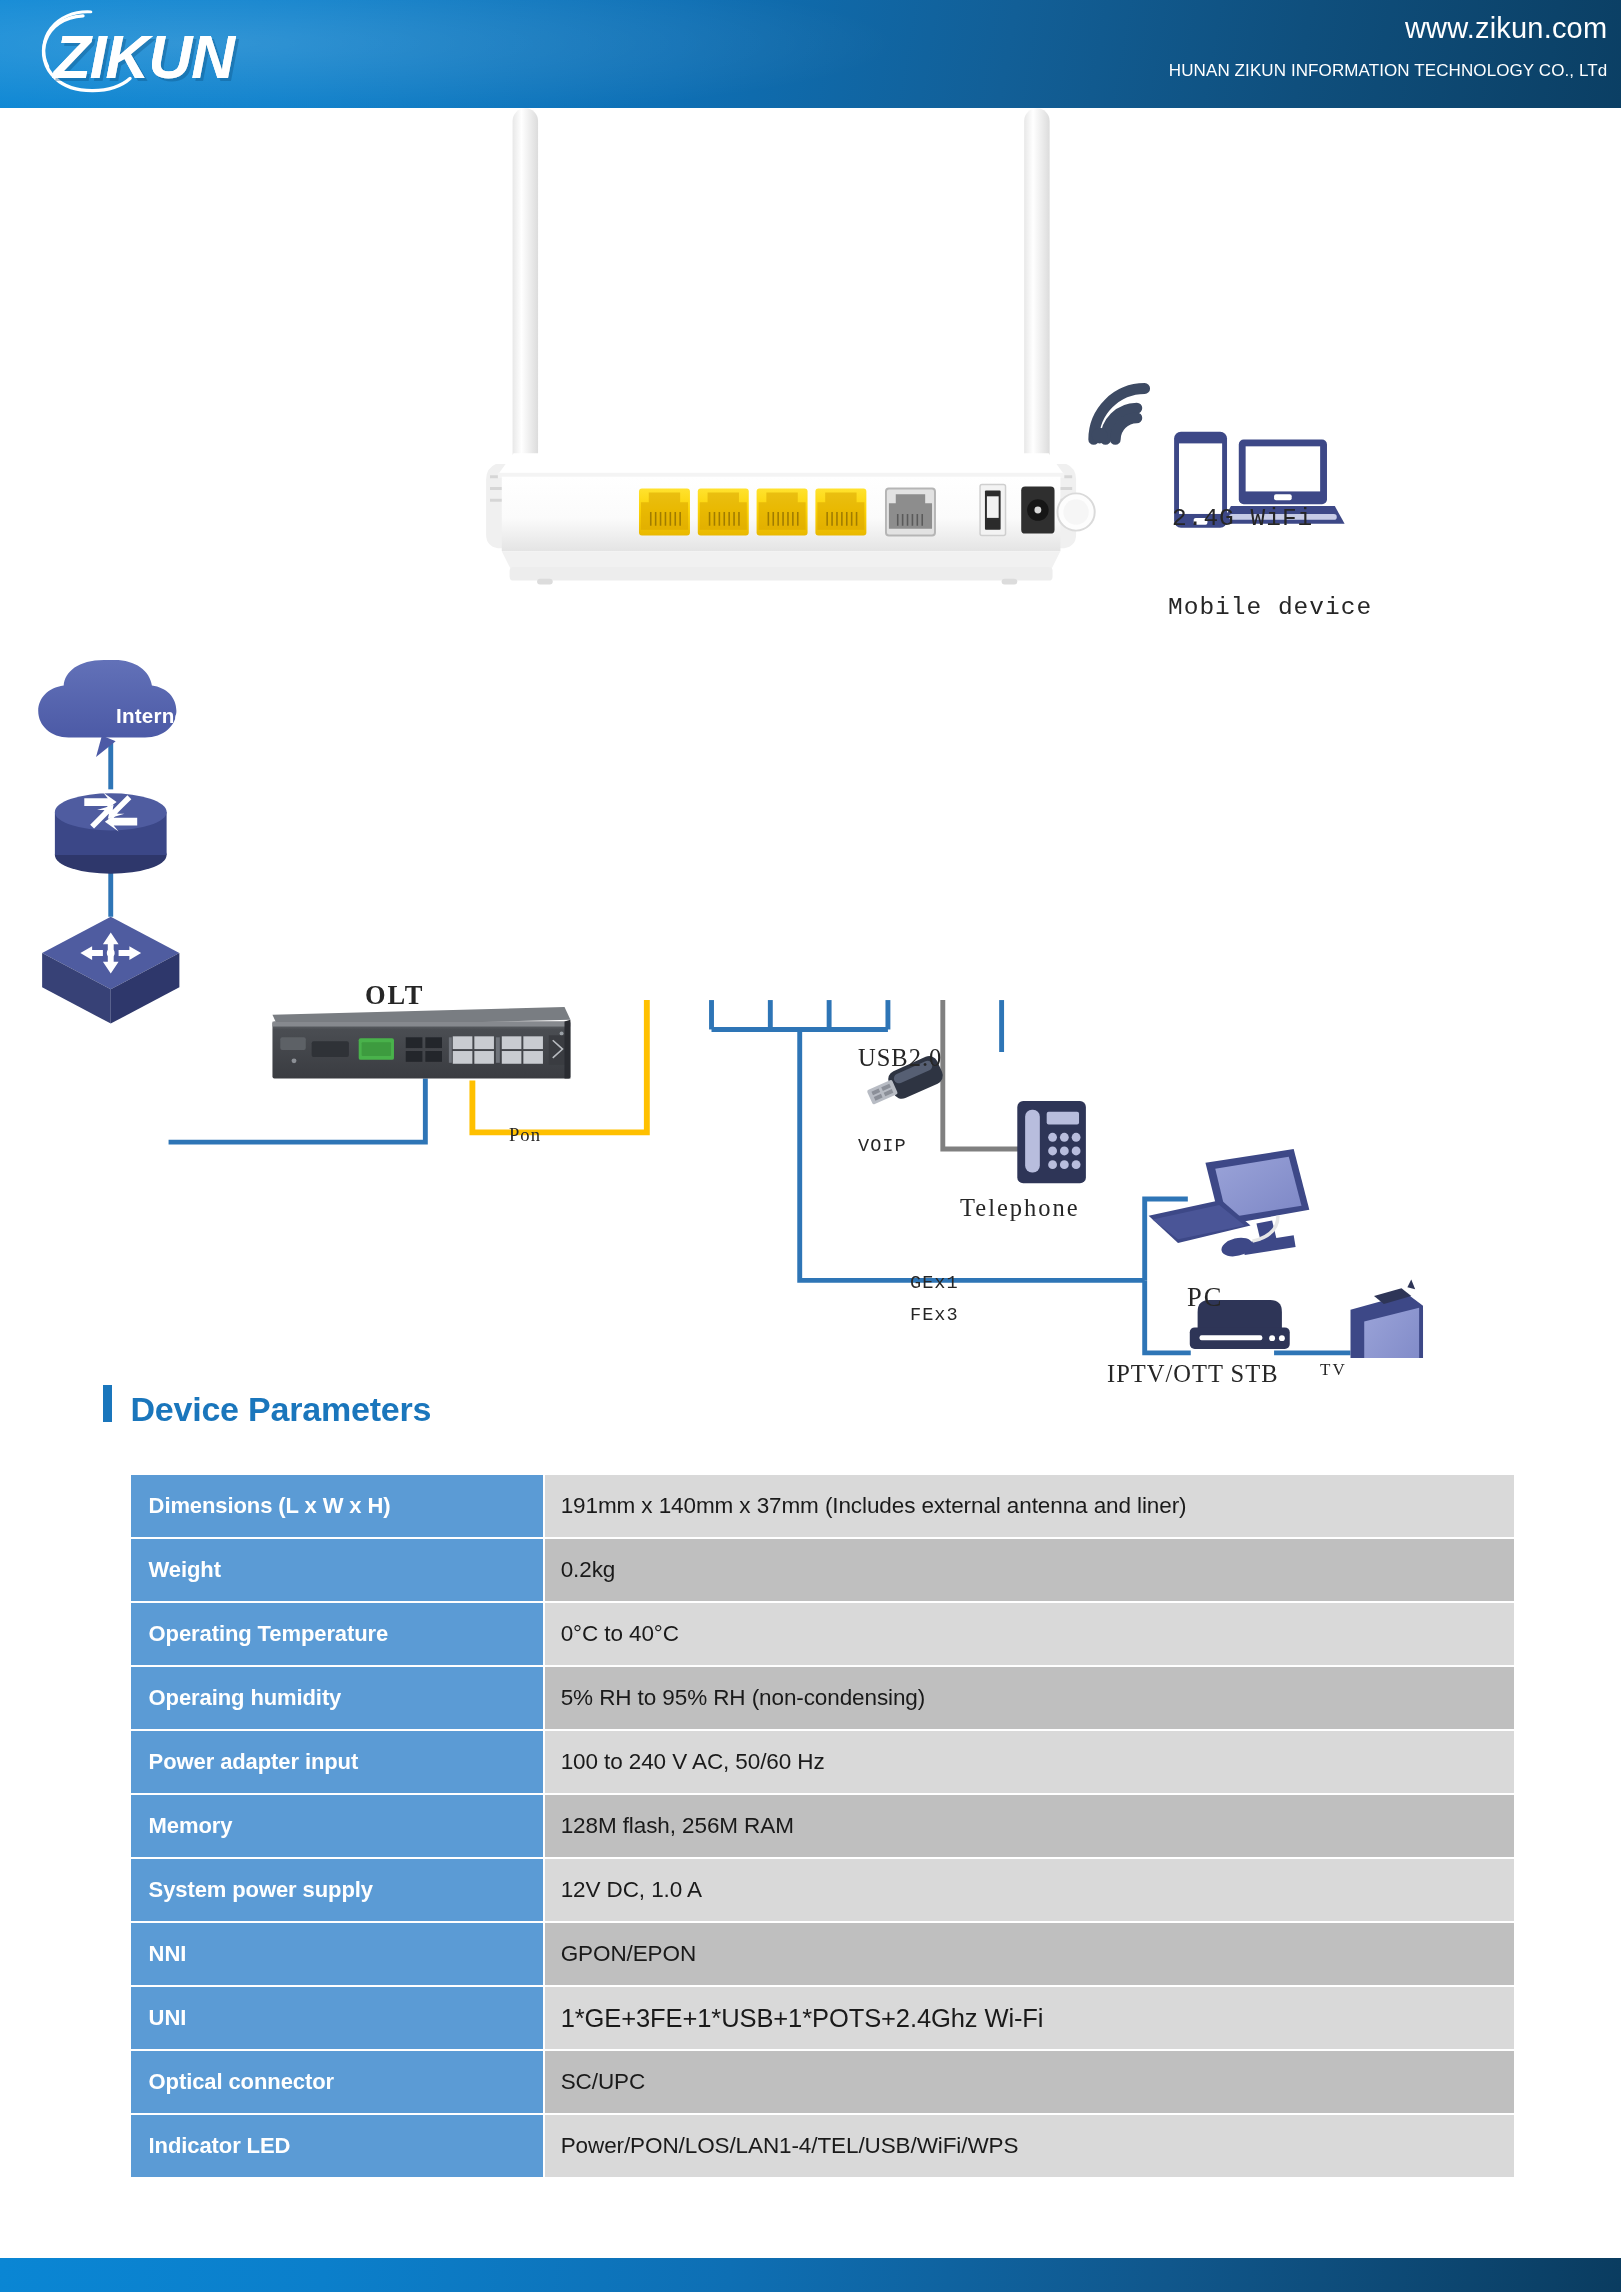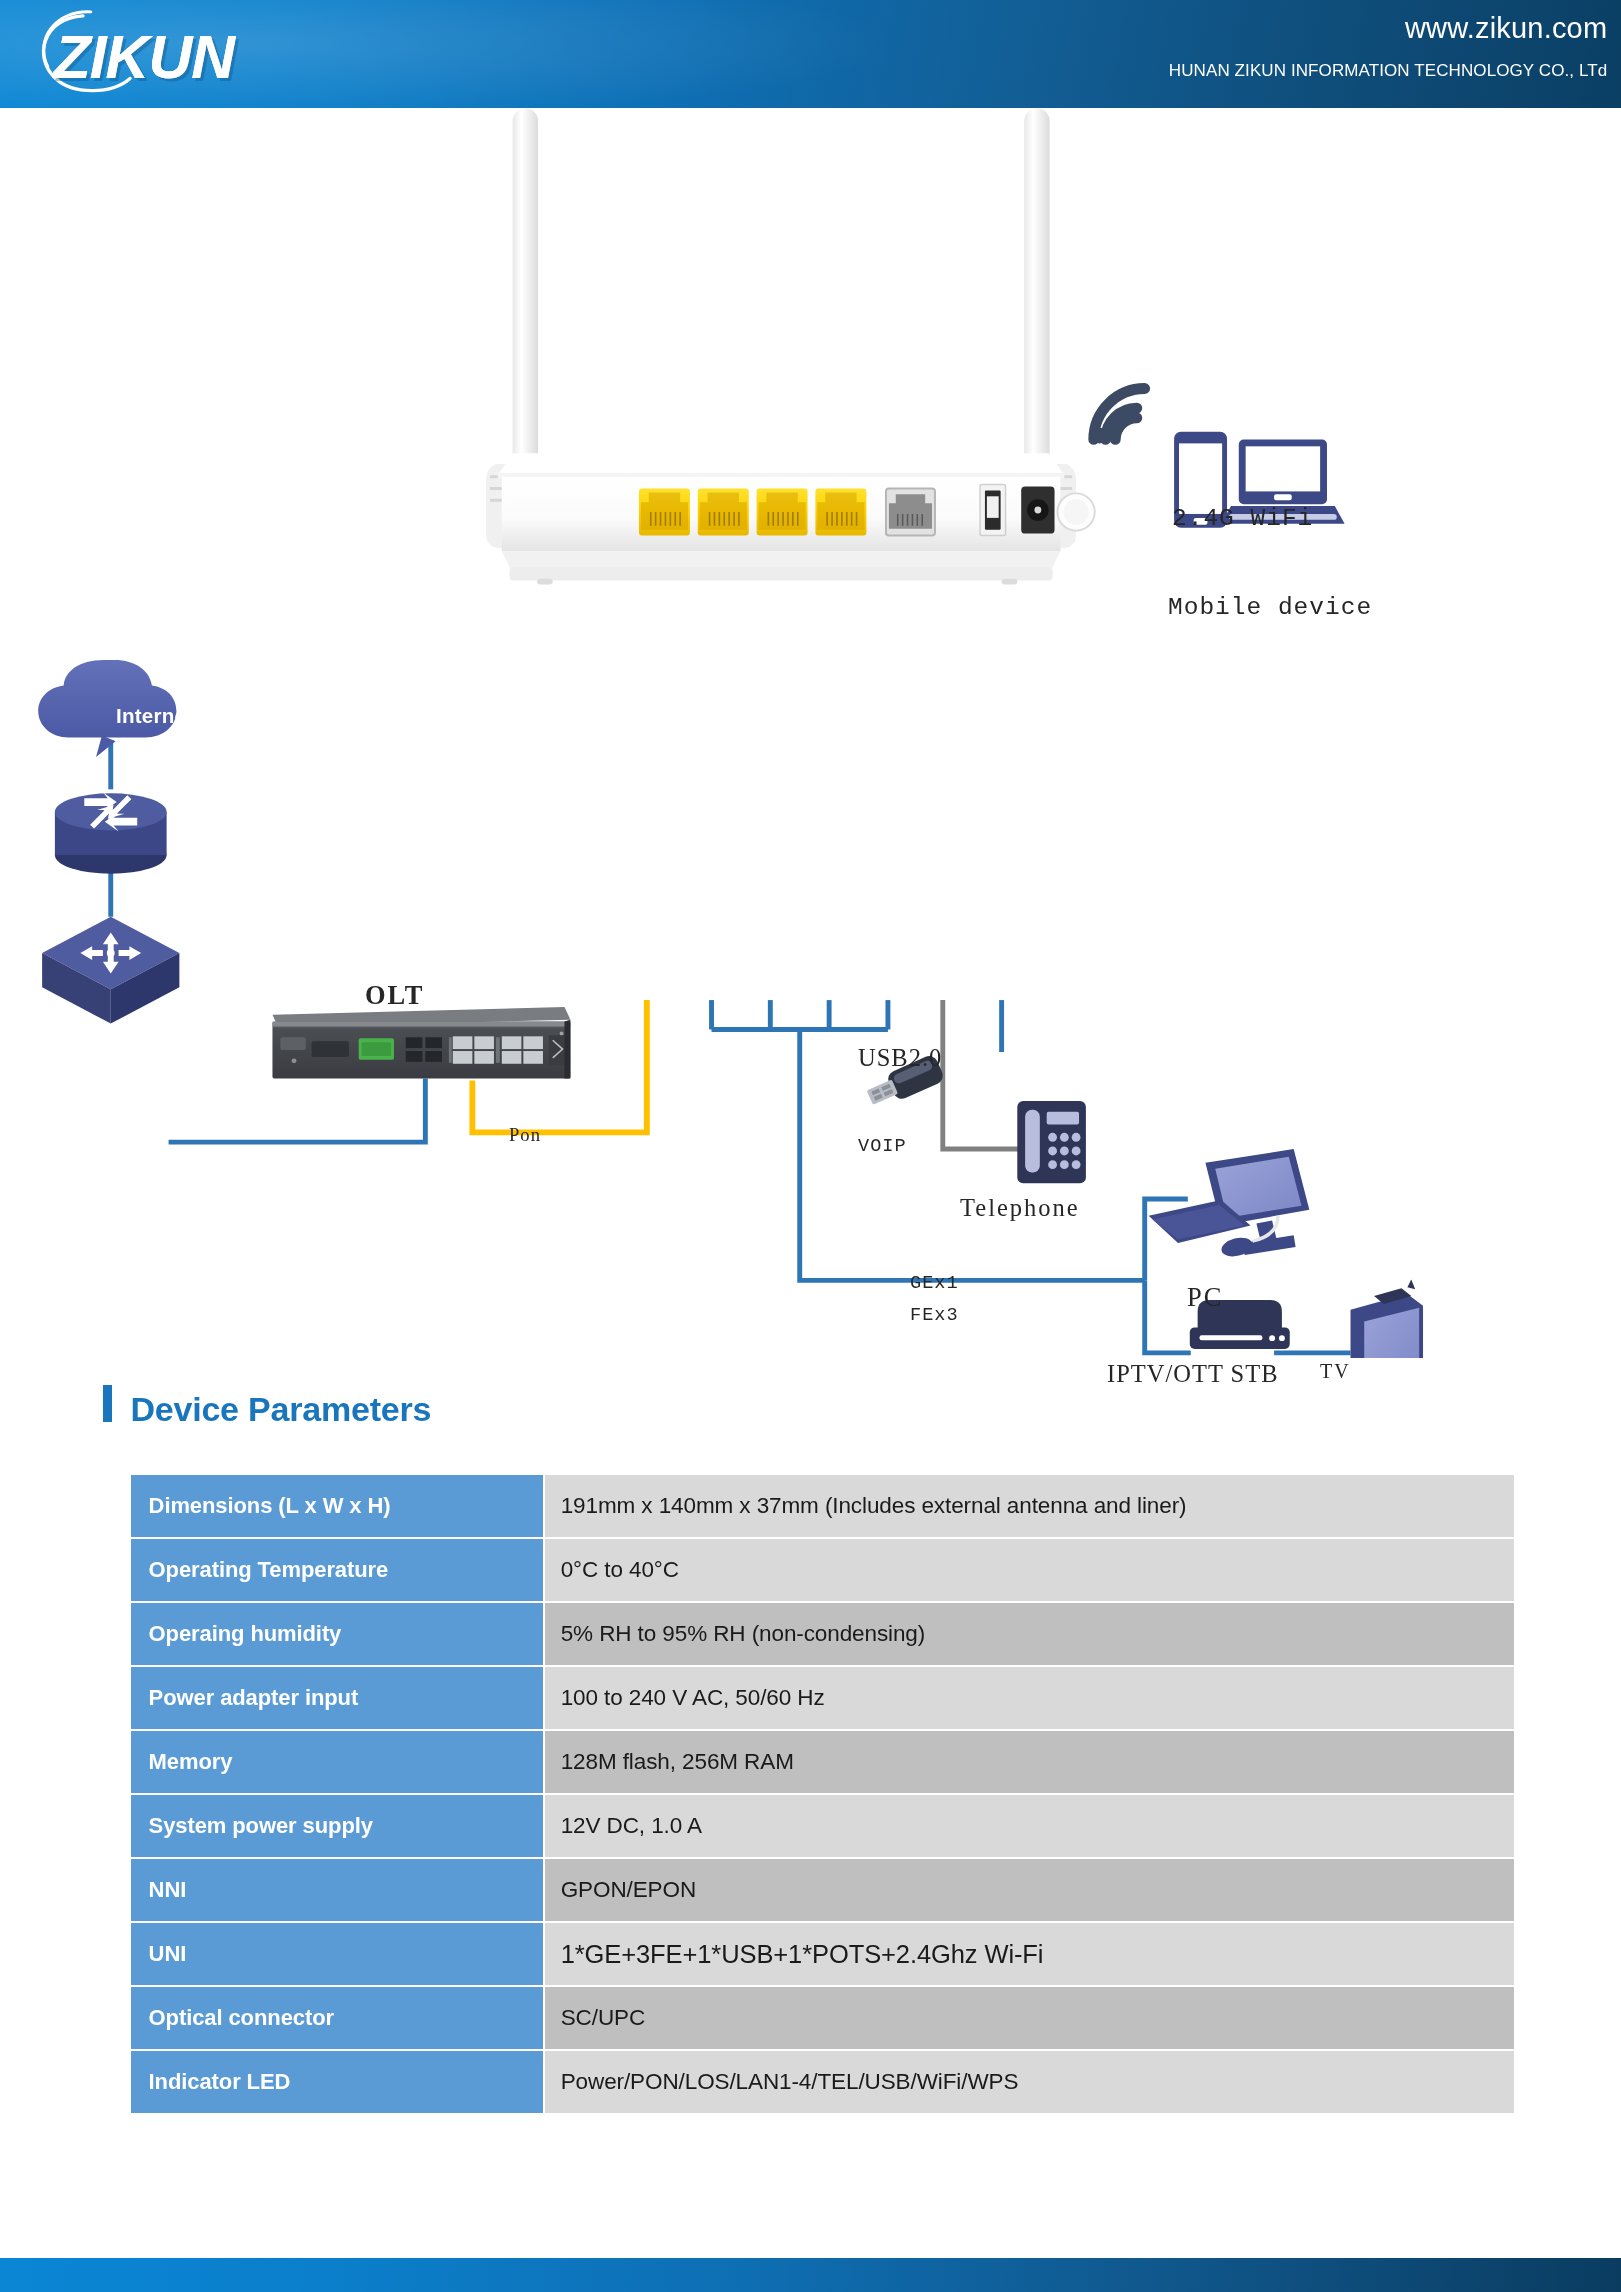--- a/index.html
+++ b/index.html
@@ -52,21 +52,21 @@
   #lbl-mobile    { left:1168px; top:474px;  font-size:24.5px; letter-spacing:1px; }
   #lbl-olt       { left:365px;  top:860px;  font-size:26.5px; letter-spacing:2px;font-weight:bold; }
   #lbl-pon       { left:509px;  top:1004px; font-size:18.6px; letter-spacing:1px; }
   #lbl-usb       { left:858px;  top:924px;  font-size:24.5px; letter-spacing:1px; }
   #lbl-voip      { left:858px;  top:1016px; font-size:18.6px; letter-spacing:1px; }
   #lbl-phone     { left:960px;  top:1074px; font-size:24.5px; letter-spacing:2px; }
   #lbl-gex1      { left:910px;  top:1153px; font-size:18.6px; letter-spacing:1px; }
   #lbl-fex3      { left:910px;  top:1185px; font-size:18.6px; letter-spacing:1px; }
   #lbl-pc        { left:1187px; top:1162px; font-size:26.5px; letter-spacing:2px; }
   #lbl-stb       { left:1107px; top:1240px; font-size:24.5px; letter-spacing:1px; }
-  #lbl-tv        { left:1320px; top:1240px; font-size:20px; letter-spacing:2px; }
+  #lbl-tv        { left:1320px; top:1240px; font-size:17px; letter-spacing:2px; }
   #lbl-internet  {
     left:116px; top:584px; font-size:20.6px; font-weight:bold; color:#ffffff;
     font-family:"Liberation Sans", sans-serif; letter-spacing:0.2px;
   }
 
   
   .section-title {
     position:absolute; left:103px; top:1378px;
     display:flex; align-items:center; gap:18.6px;
   }
@@ -455,20 +455,24 @@
     <div class="section-bar"></div>
     <div class="section-text">Device Parameters</div>
   </div>
 
   <table class="spec-table">
     <tbody>
       <tr>
         <td class="k">Dimensions (L x W x H)</td>
         <td class="v">191mm x 140mm x 37mm (Includes external antenna and liner)</td>
       </tr>
+      <tr class="alt">
+        <td class="k">Weight</td>
+        <td class="v">0.2kg</td>
+      </tr>
       <tr>
         <td class="k">Operating Temperature</td>
         <td class="v">0°C to 40°C</td>
       </tr>
       <tr class="alt">
         <td class="k">Operaing humidity</td>
         <td class="v">5% RH to 95% RH (non-condensing)</td>
       </tr>
       <tr>
         <td class="k">Power adapter input</td>

